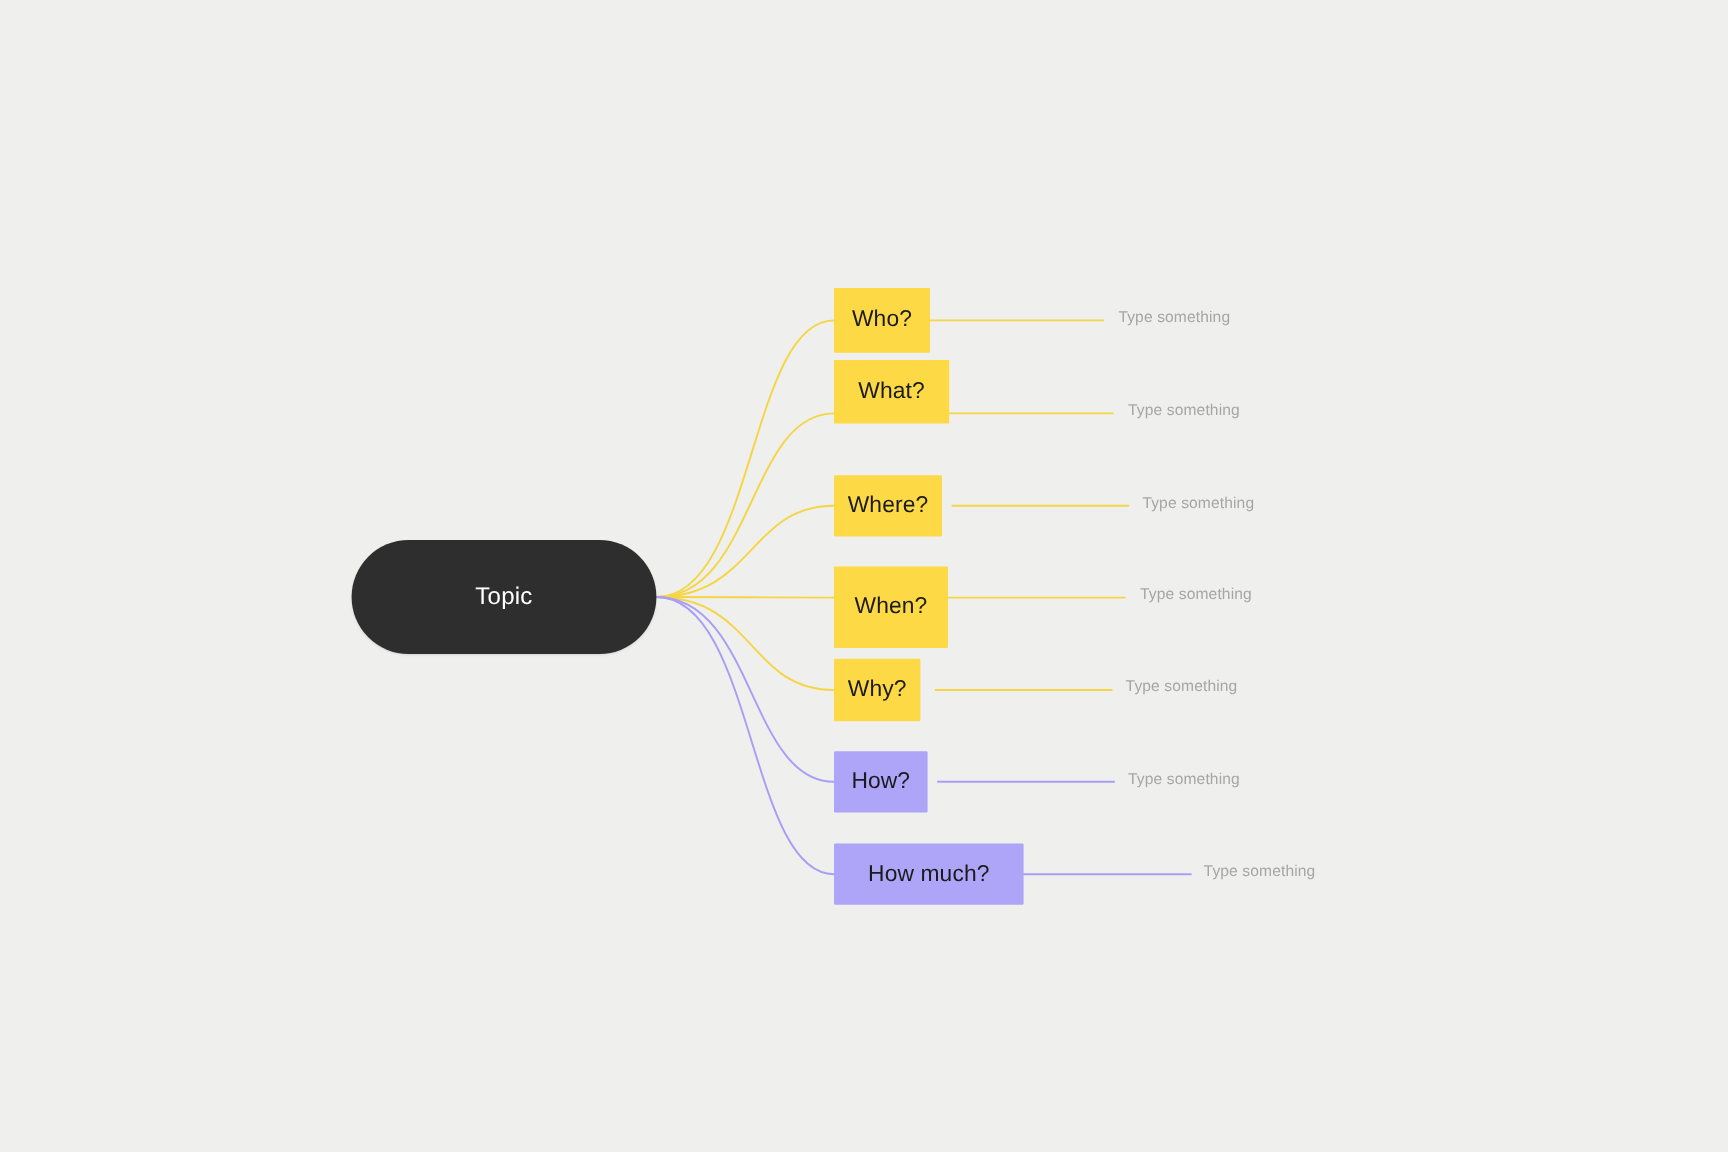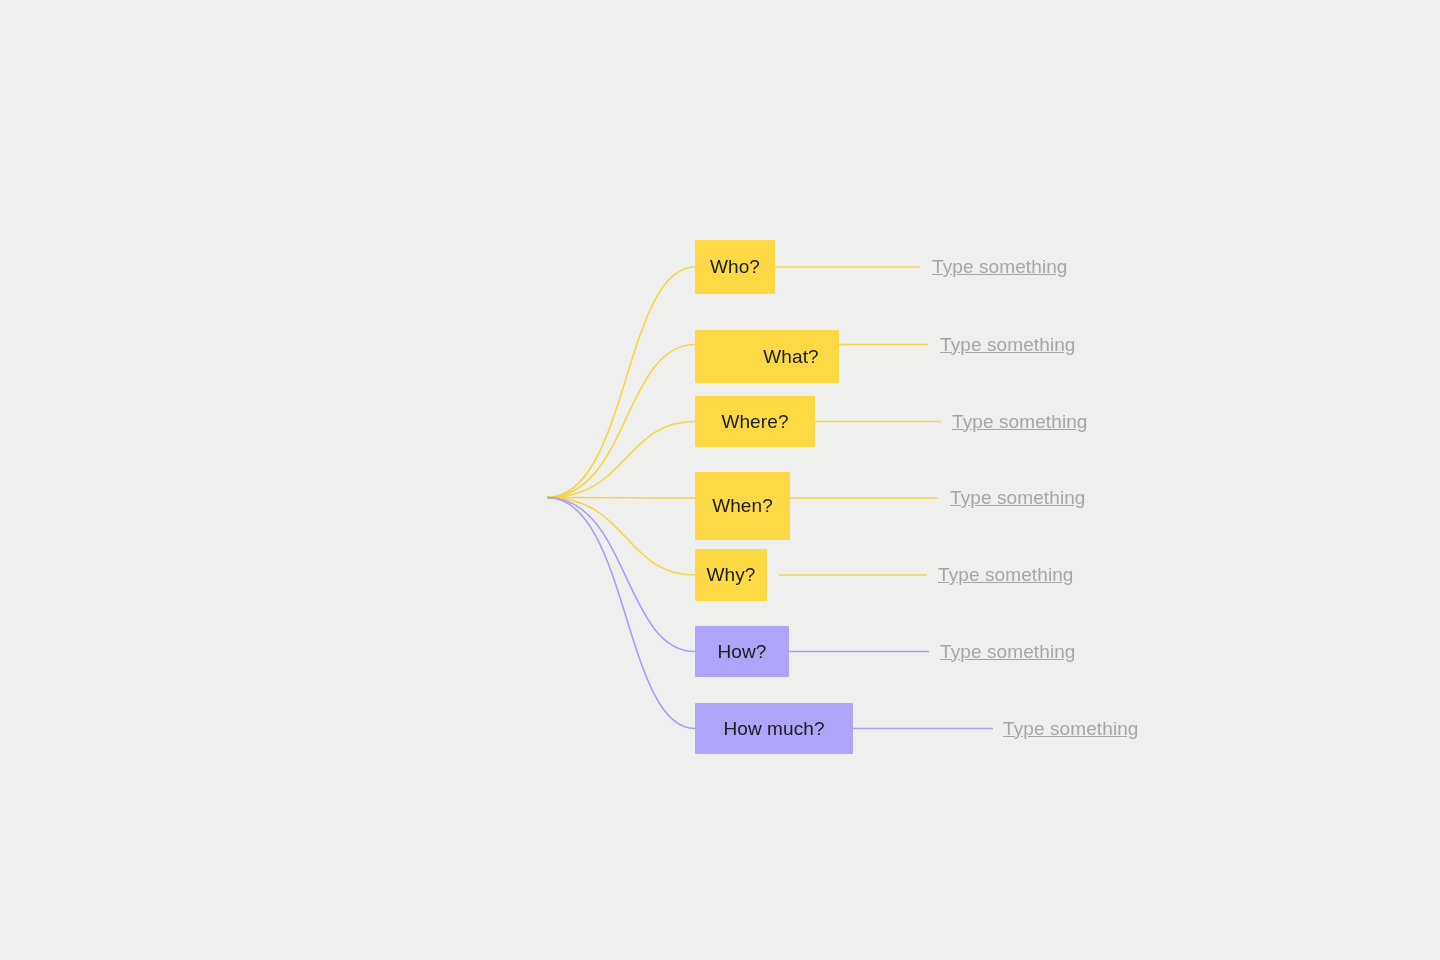--- a/index.html
+++ b/index.html
@@ -50,25 +50,24 @@
     letter-spacing: 0.1px;
     border-radius: 1px;
     white-space: nowrap;
     text-align: center;
   }
   .branch-node.yellow { background: #fdd946; }
   .branch-node.purple { background: #aea4f8; }
   .leaf-text {
     position: absolute;
     color: #a6a6a6;
-    font-size: 19px;
+    font-size: 13px;
     letter-spacing: 0.1px;
     white-space: nowrap;
     line-height: 1;
-    text-decoration: underline;
   }
 </style>
 </head>
 <body>
 
 <div id="canvas">
 
   <svg id="edges" viewBox="0 0 1440 960" xmlns="http://www.w3.org/2000/svg">
       <path d="M 547 497.5 C 628.4 497.5, 623.96 267, 695 267" fill="none" stroke="#f5d544" stroke-width="1.6"></path>
       <path d="M 775 267 L 920 267" fill="none" stroke="#f5d544" stroke-width="1.6"></path>
@@ -79,43 +78,46 @@
       <path d="M 547 497.5 C 628.4 497.5, 623.96 498, 695 498" fill="none" stroke="#f5d544" stroke-width="1.6"></path>
       <path d="M 790 498 L 938 498" fill="none" stroke="#f5d544" stroke-width="1.6"></path>
       <path d="M 547 497.5 C 628.4 497.5, 623.96 575, 695 575" fill="none" stroke="#f5d544" stroke-width="1.6"></path>
       <path d="M 779 575 L 927 575" fill="none" stroke="#f5d544" stroke-width="1.6"></path>
       <path d="M 547 497.5 C 628.4 497.5, 623.96 651.5, 695 651.5" fill="none" stroke="#a99ef5" stroke-width="1.6"></path>
       <path d="M 781 651.5 L 929 651.5" fill="none" stroke="#a99ef5" stroke-width="1.6"></path>
       <path d="M 547 497.5 C 628.4 497.5, 623.96 728.5, 695 728.5" fill="none" stroke="#a99ef5" stroke-width="1.6"></path>
       <path d="M 845 728.5 L 993 728.5" fill="none" stroke="#a99ef5" stroke-width="1.6"></path>
     </svg>
 
+  <div class="root-node" style="left: 293px; top: 450px; width: 254px; height: 95px; background: rgb(46, 46, 46); color: rgb(255, 255, 255); border-radius: 47.5px;">
+    <span>Topic</span>
+  </div>
 
   <div id="branch-layer">
       <div class="branch-node yellow" style="left: 695px; top: 240px; width: 80px; height: 54px; background: rgb(253, 217, 70); color: rgb(27, 27, 27);">
         <span>Who?</span>
       </div>
       <div class="leaf-text" style="left: 932px; top: 257px; color: rgb(166, 166, 166);">Type something</div>
-      <div class="branch-node yellow" style="left: 695px; top: 330px; width: 96px; height: 53px; background: rgb(253, 217, 70); color: rgb(27, 27, 27); padding-left: 48px;">
+      <div class="branch-node yellow" style="left: 695px; top: 300px; width: 96px; height: 53px; background: rgb(253, 217, 70); color: rgb(27, 27, 27);">
         <span>What?</span>
       </div>
       <div class="leaf-text" style="left: 940px; top: 334.5px; color: rgb(166, 166, 166);">Type something</div>
-      <div class="branch-node yellow" style="left: 695px; top: 396px; width: 120px; height: 51px; background: rgb(253, 217, 70); color: rgb(27, 27, 27);">
+      <div class="branch-node yellow" style="left: 695px; top: 396px; width: 90px; height: 51px; background: rgb(253, 217, 70); color: rgb(27, 27, 27);">
         <span>Where?</span>
       </div>
       <div class="leaf-text" style="left: 952px; top: 411.5px; color: rgb(166, 166, 166);">Type something</div>
       <div class="branch-node yellow" style="left: 695px; top: 472px; width: 95px; height: 68px; background: rgb(253, 217, 70); color: rgb(27, 27, 27);">
         <span>When?</span>
       </div>
       <div class="leaf-text" style="left: 950px; top: 488px; color: rgb(166, 166, 166);">Type something</div>
       <div class="branch-node yellow" style="left: 695px; top: 549px; width: 72px; height: 52px; background: rgb(253, 217, 70); color: rgb(27, 27, 27);">
         <span>Why?</span>
       </div>
       <div class="leaf-text" style="left: 938px; top: 565px; color: rgb(166, 166, 166);">Type something</div>
-      <div class="branch-node purple" style="left: 695px; top: 626px; width: 94px; height: 51px; background: rgb(174, 164, 248); color: rgb(27, 27, 27);">
+      <div class="branch-node purple" style="left: 695px; top: 626px; width: 78px; height: 51px; background: rgb(174, 164, 248); color: rgb(27, 27, 27);">
         <span>How?</span>
       </div>
       <div class="leaf-text" style="left: 940px; top: 641.5px; color: rgb(166, 166, 166);">Type something</div>
       <div class="branch-node purple" style="left: 695px; top: 703px; width: 158px; height: 51px; background: rgb(174, 164, 248); color: rgb(27, 27, 27);">
         <span>How much?</span>
       </div>
       <div class="leaf-text" style="left: 1003px; top: 718.5px; color: rgb(166, 166, 166);">Type something</div>
     </div>
 
 </div>

